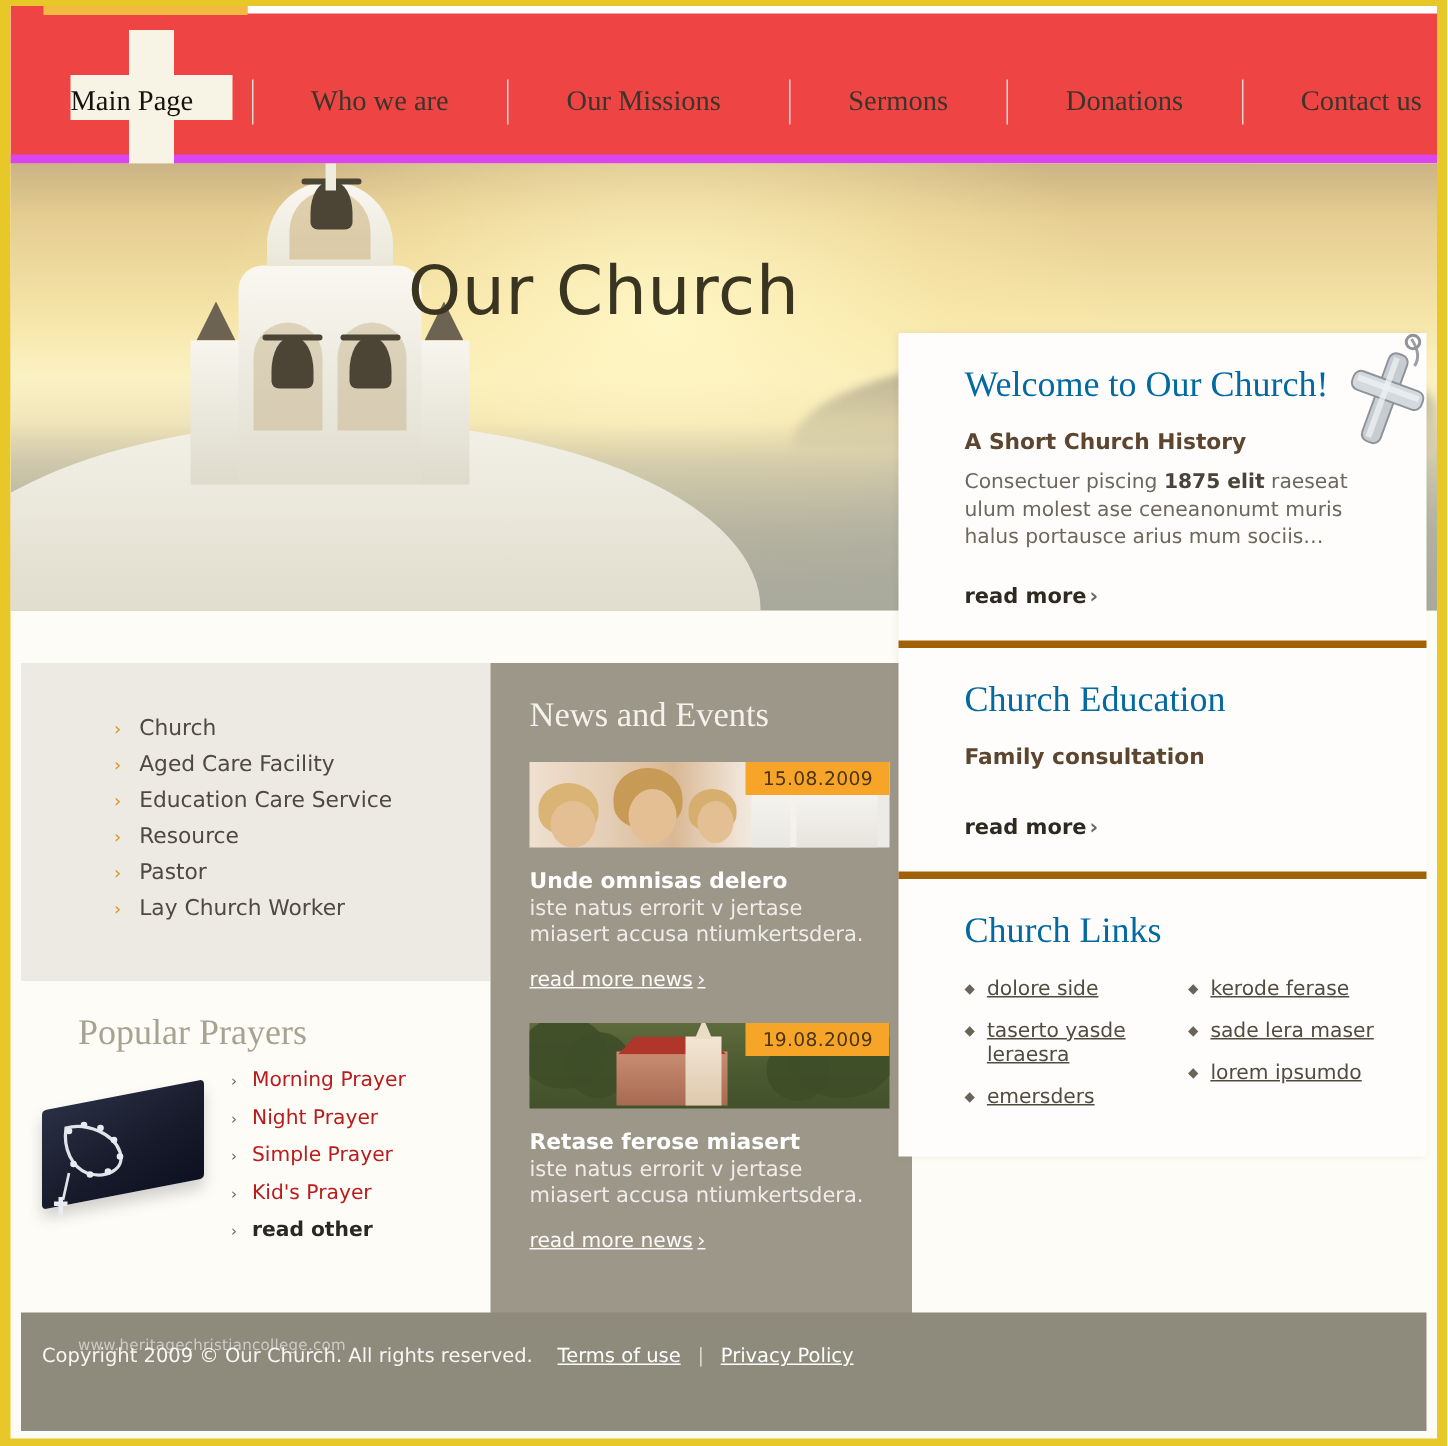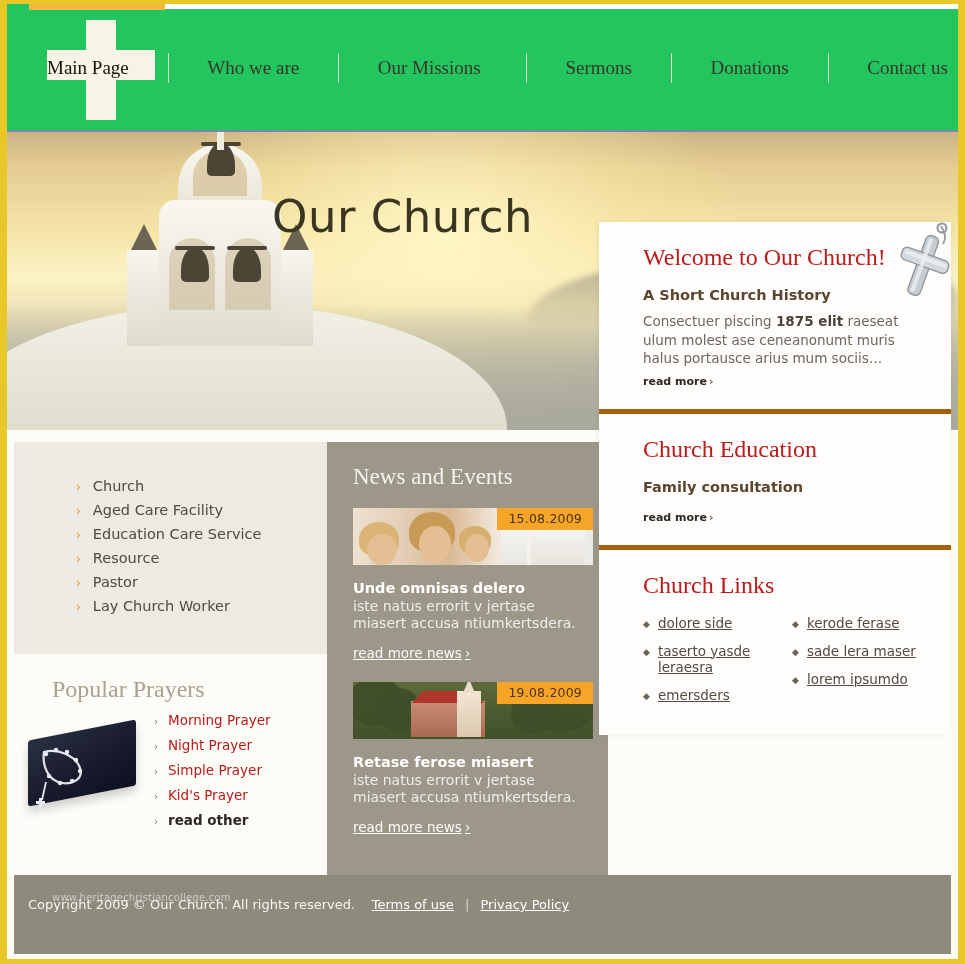--- a/index.html
+++ b/index.html
@@ -21,23 +21,23 @@
     border-left: 7px solid #e8c829;
     border-right: 7px solid #e8c829;
     border-top: 4px solid #e8c829;
     border-bottom: 5px solid #e8c829;
     overflow: hidden;
   }
 
   
   .topbar {
     position: relative;
-    height: 128px;
-    background: #22c55e;
-    border-bottom: 1px solid #d946ef;
+    height: 105px;
+    background: #ef4444;
+    border-bottom: 6px solid #d946ef;
   }
   .topbar-stripe {
     position: absolute;
     left: 22px; top: 0;
     width: 136px; height: 6px;
     background: #f4b940;
   }
   .topbar-stripe2 {
     position: absolute;
     left: 158px; top: 0;
@@ -236,42 +236,42 @@
     background: #fefdfb;
     z-index: 8;
     box-shadow: -1px 0 4px rgba(120,110,80,.10);
   }
   .panel { padding: 22px 30px 20px 44px; position: relative; }
   .panel + .panel { border-top: 5px solid #a16207; }
   .panel h2 {
     font-family: "Liberation Serif", serif;
     font-weight: 400;
     font-size: 24px;
-    color: #b91c1c;
+    color: #0369a1;
     margin-bottom: 16px;
   }
   .panel h3 {
     font-family: "DejaVu Sans", sans-serif;
     font-size: 14.5px;
     font-weight: 700;
     color: #5d4630;
     margin-bottom: 9px;
   }
   .panel p {
     font-family: "DejaVu Sans", sans-serif;
     font-size: 13.5px;
     line-height: 18.5px;
     color: #6d675c;
   }
   .panel p b { color: #4a4438; }
   .readmore {
     display: inline-block;
-    margin-top: 7px;
-    font-family: "DejaVu Sans", sans-serif;
-    font-size: 11px;
+    margin-top: 22px;
+    font-family: "DejaVu Sans", sans-serif;
+    font-size: 14px;
     font-weight: 700;
     color: #2e2a22;
     text-decoration: none;
     cursor: pointer;
   }
   .readmore .chev { color: #6b6558; margin-left: 2px; }
 
   .pendant {
     position: absolute;
     right: -6px; top: -4px;

